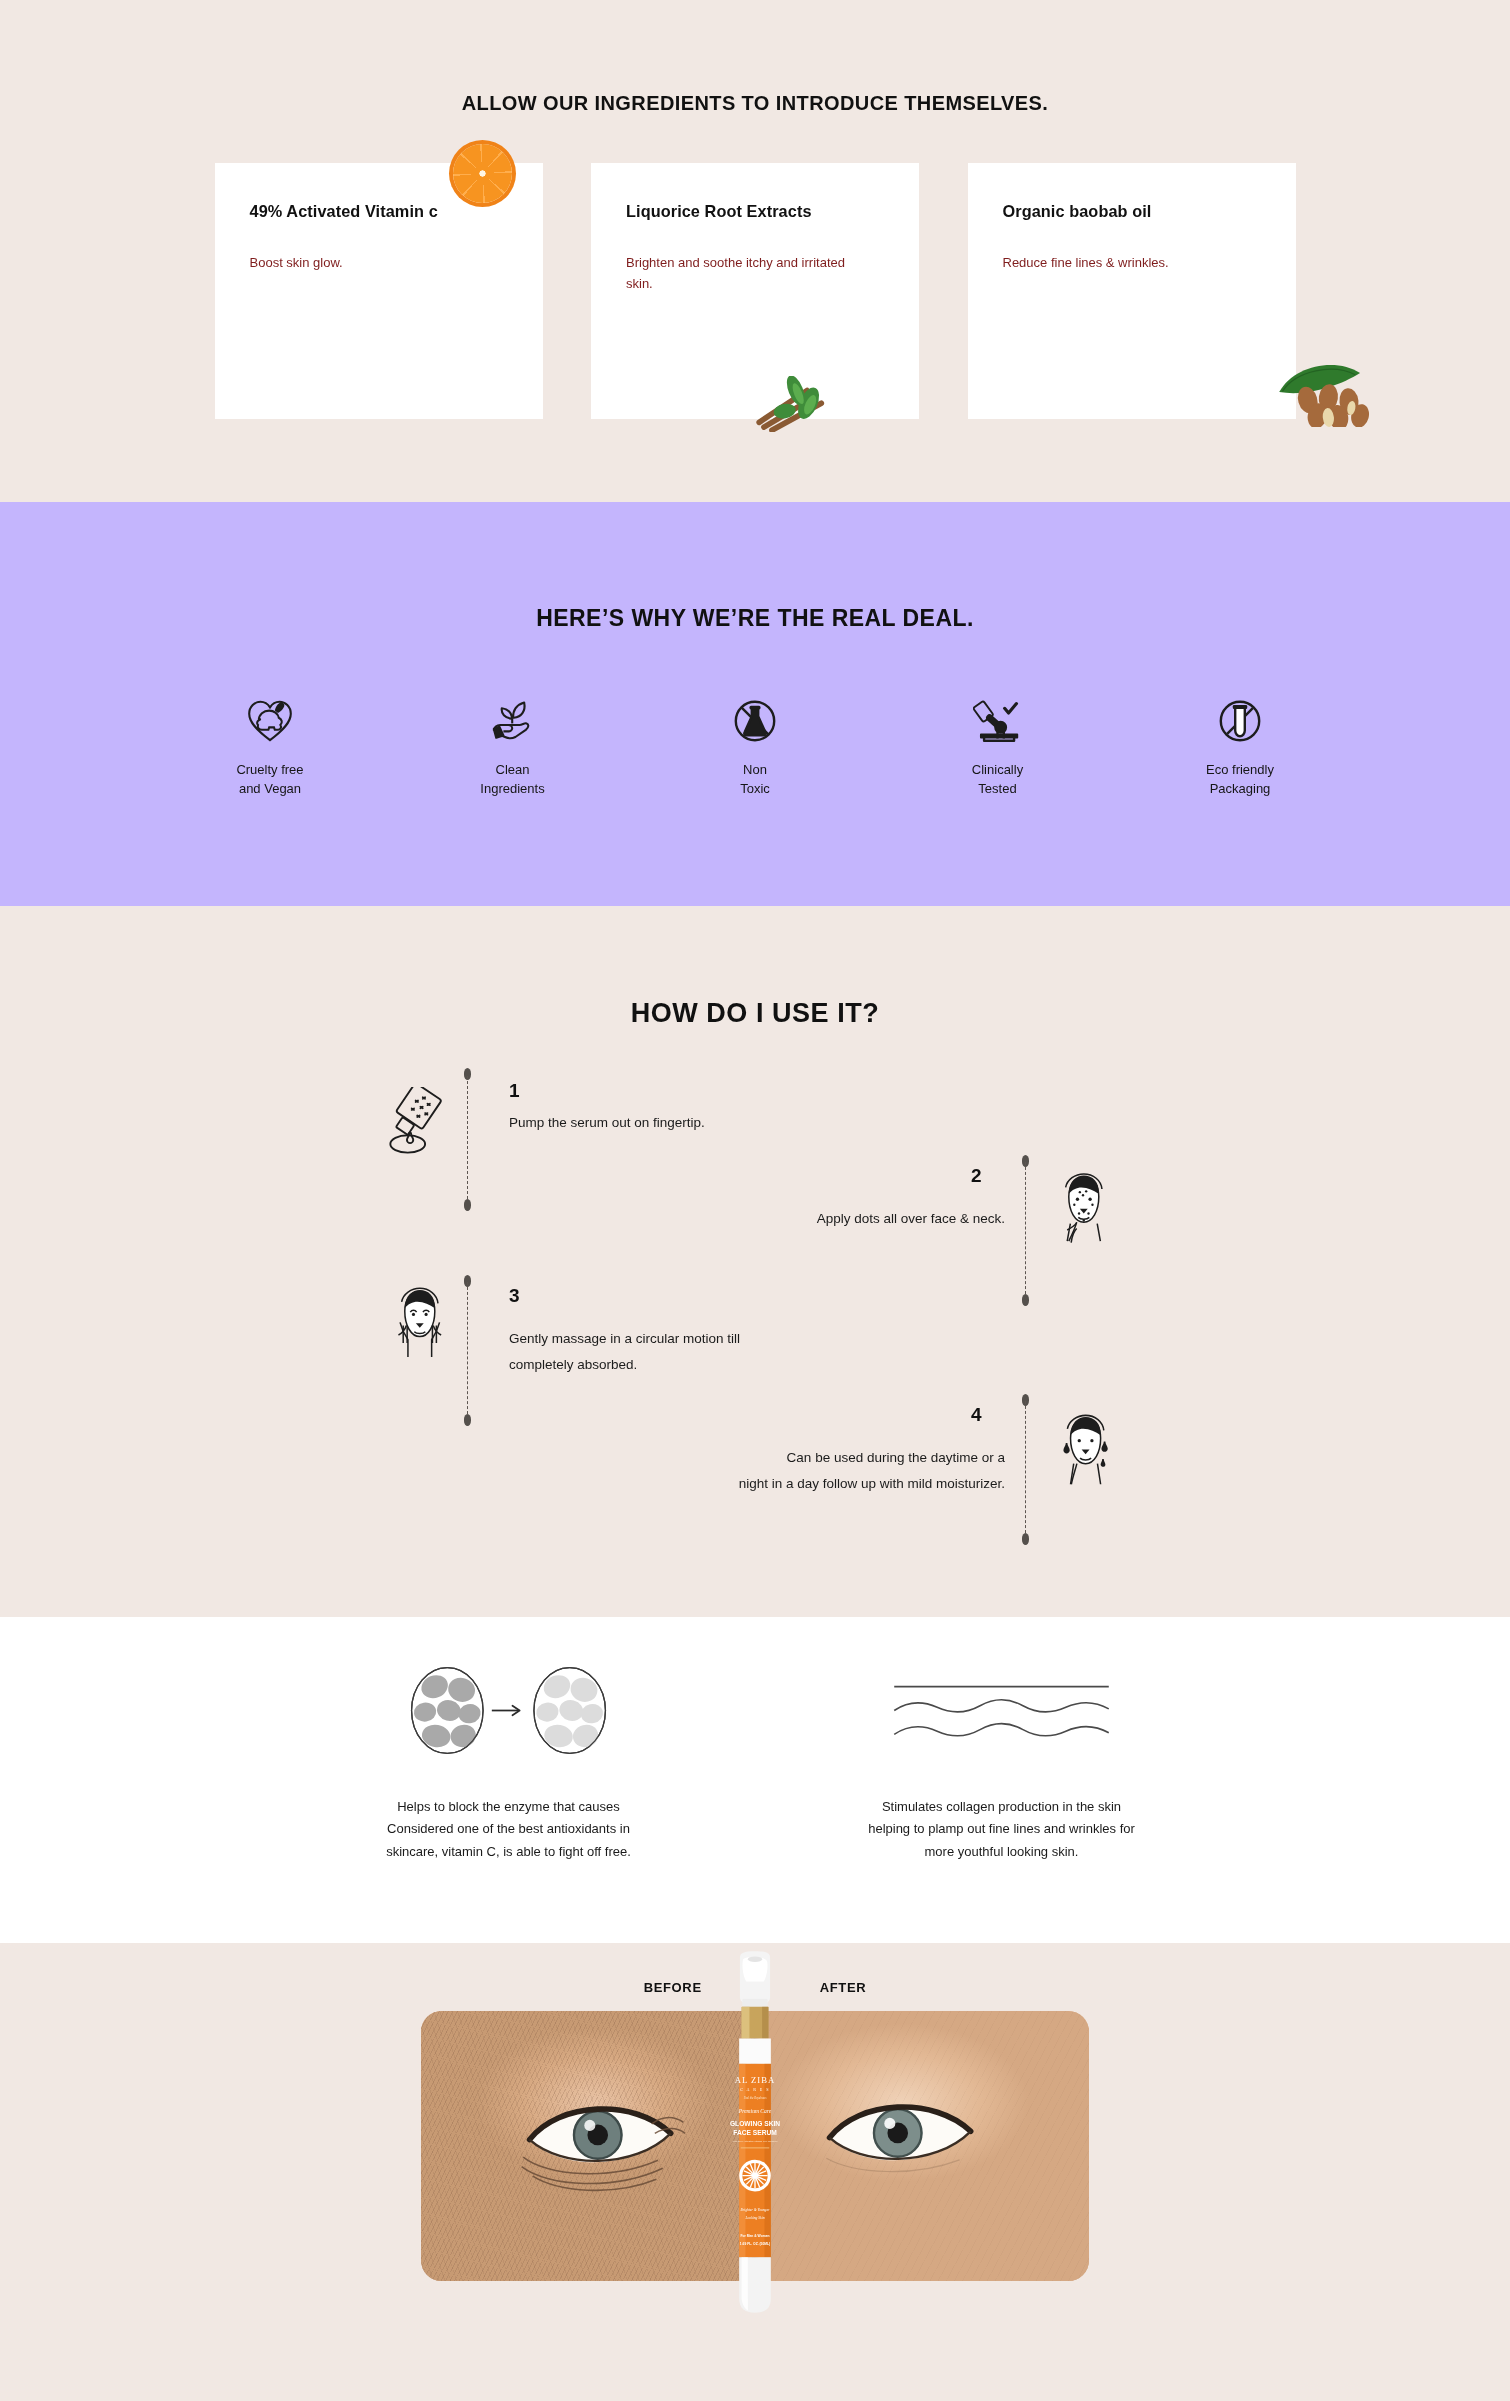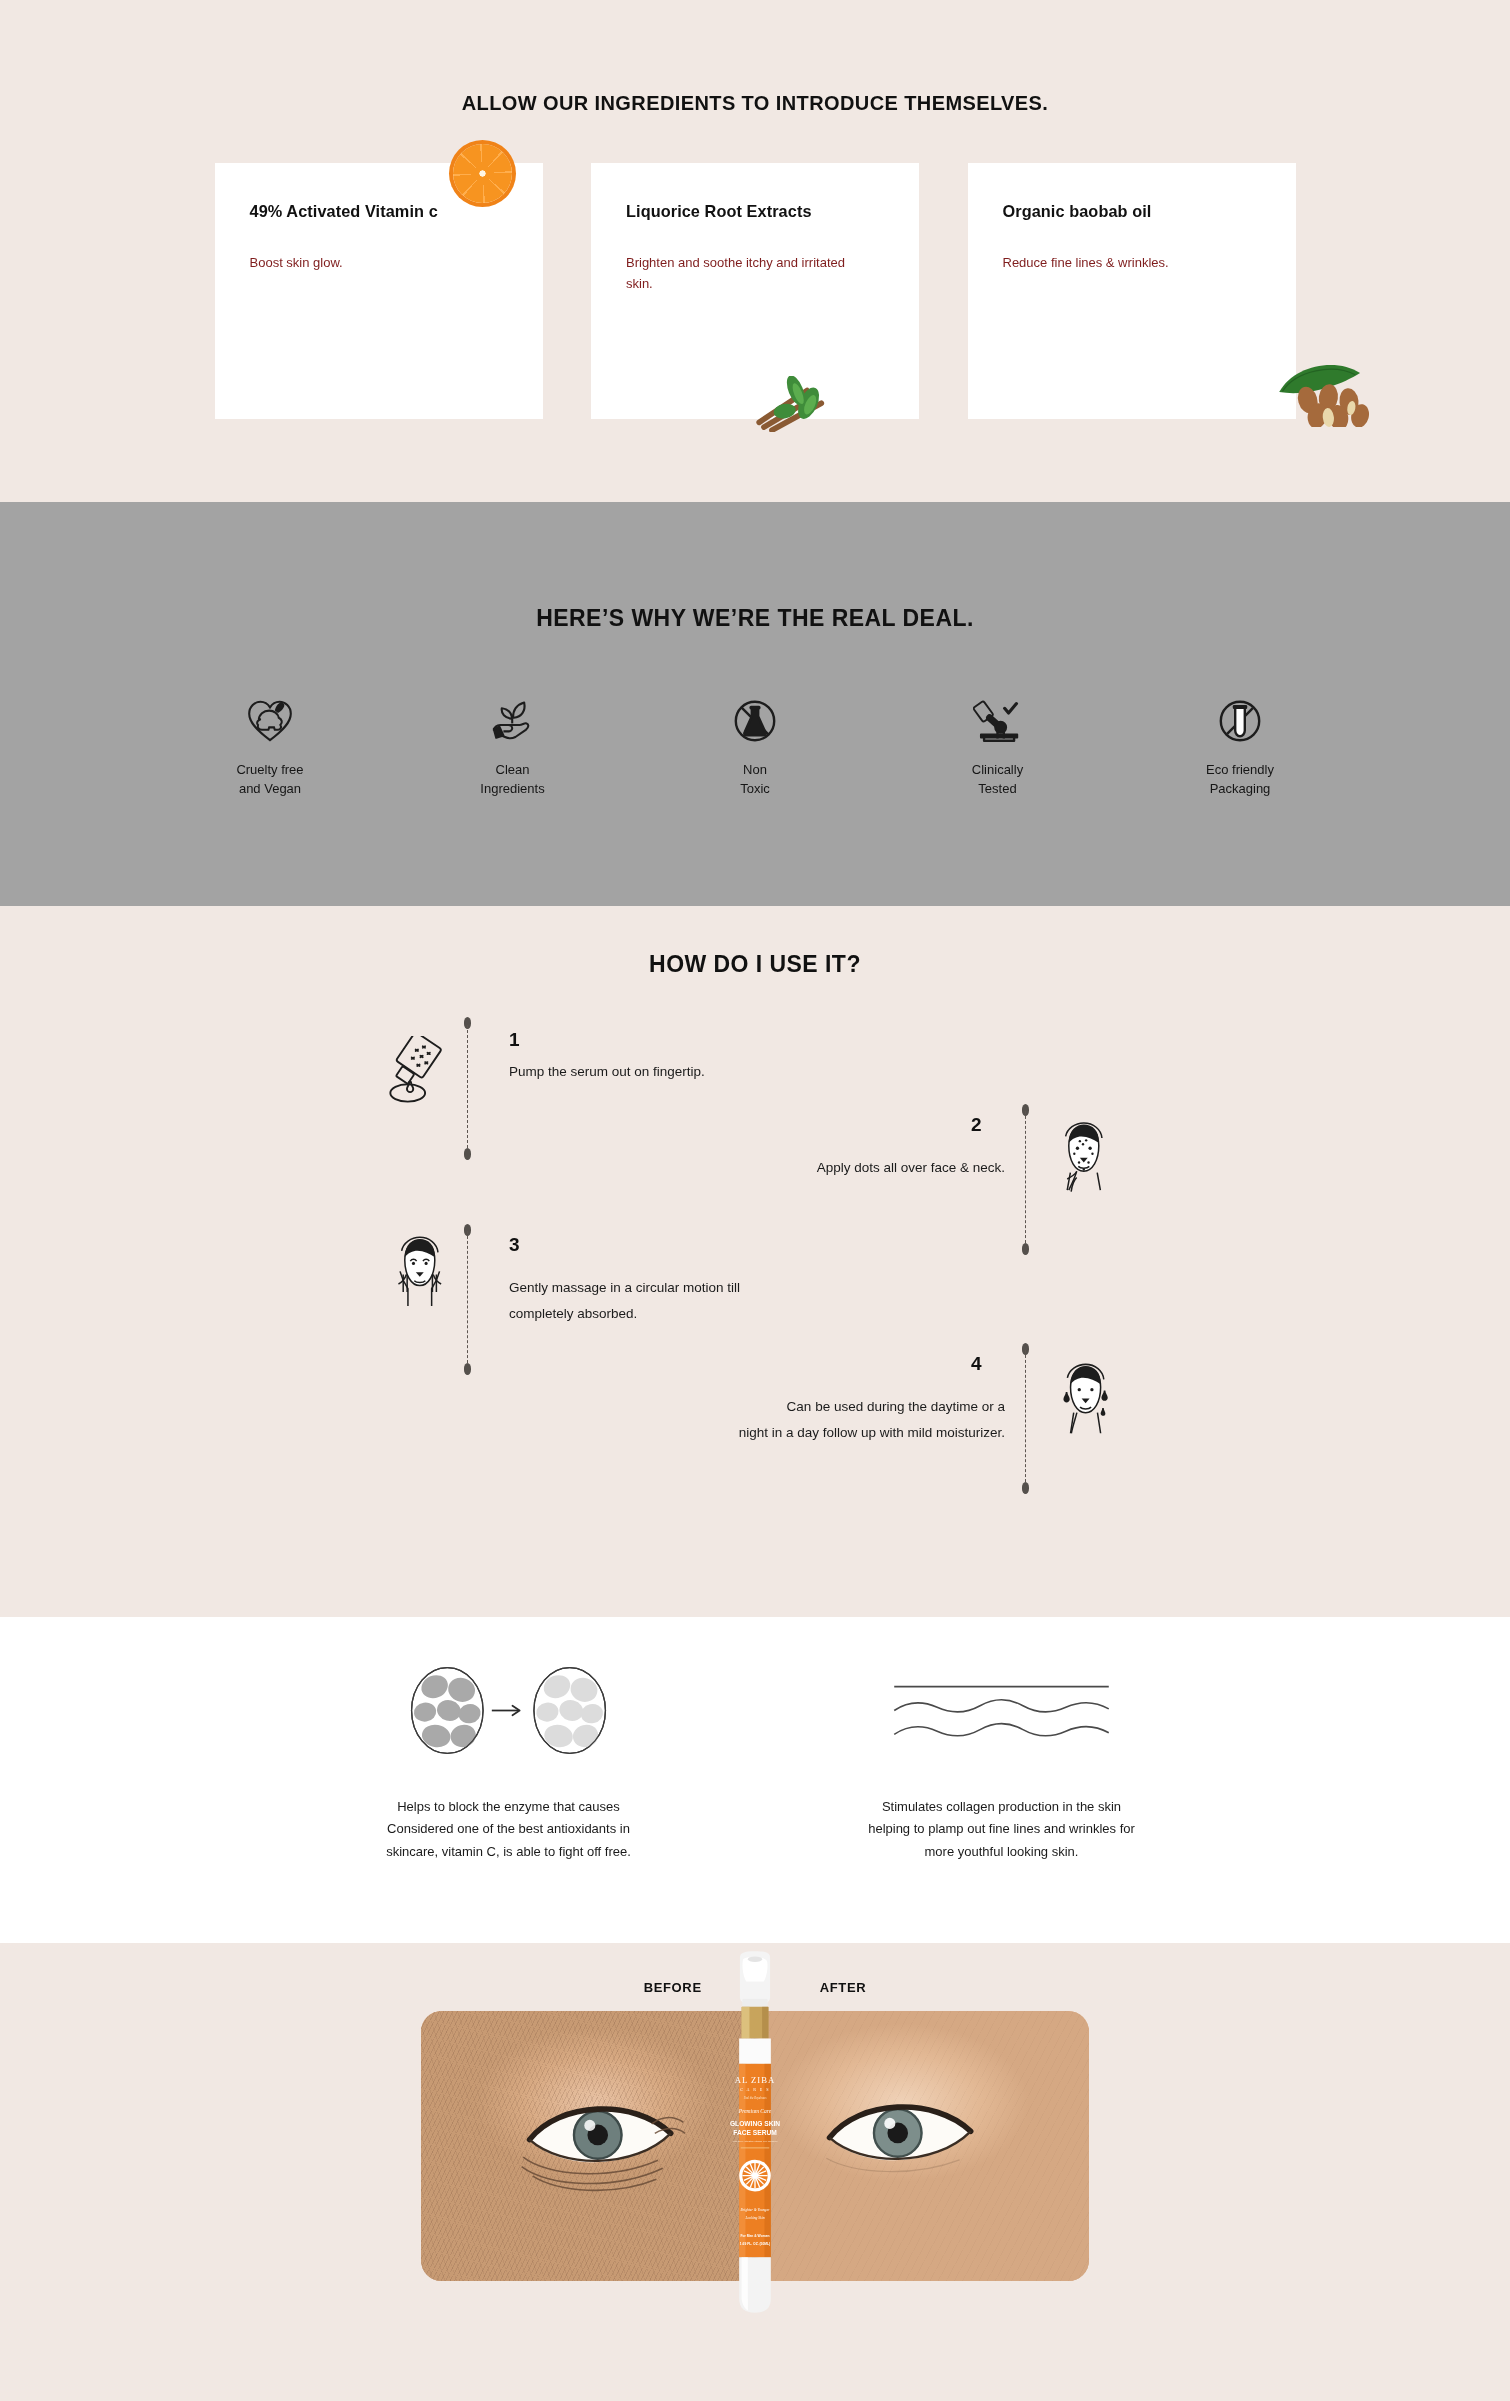--- a/index.html
+++ b/index.html
@@ -9,21 +9,21 @@
     font-family: "Liberation Sans", sans-serif;
     background: #ffffff;
     color: #161616;
     -webkit-font-smoothing: antialiased;
   }
   .page { width: 1510px; position: relative; }
 
   
   .sec { position: relative; width: 100%; }
   .sec-beige { background: #F1E8E3; }
-  .sec-white { background: #a3a3a3; }
+  .sec-white { background: #c4b5fd; }
 
   
   .sec-title {
     text-align: center;
     font-weight: 800;
     letter-spacing: .02em;
     color: #111111;
     font-size: 23px;
     font-family: "Liberation Sans", sans-serif;
   }
@@ -99,21 +99,21 @@
   .feature .flabel {
     margin-top: 16px;
     font-size: 13px;
     line-height: 1.45;
     color: #161616;
     white-space: pre-line;
   }
 
   
   #sec-howto { height: 711px; }
-  #sec-howto .sec-title { padding-top: 45px; font-size: 23px; }
+  #sec-howto .sec-title { padding-top: 92px; font-size: 27px; }
   .steps { position: relative; width: 1510px; height: 493px; margin-top: 33px; }
   .step { position: absolute; }
 
   .rail { position: absolute; width: 2.4px; }
   .rail .line {
     position: absolute; left: 0; top: 7.2px; bottom: 7.2px; width: 0;
     border-left: 1.6px dashed #5d5550;
   }
   .rail .cap {
     position: absolute; left: -2.8px; width: 7.2px; height: 12px;

